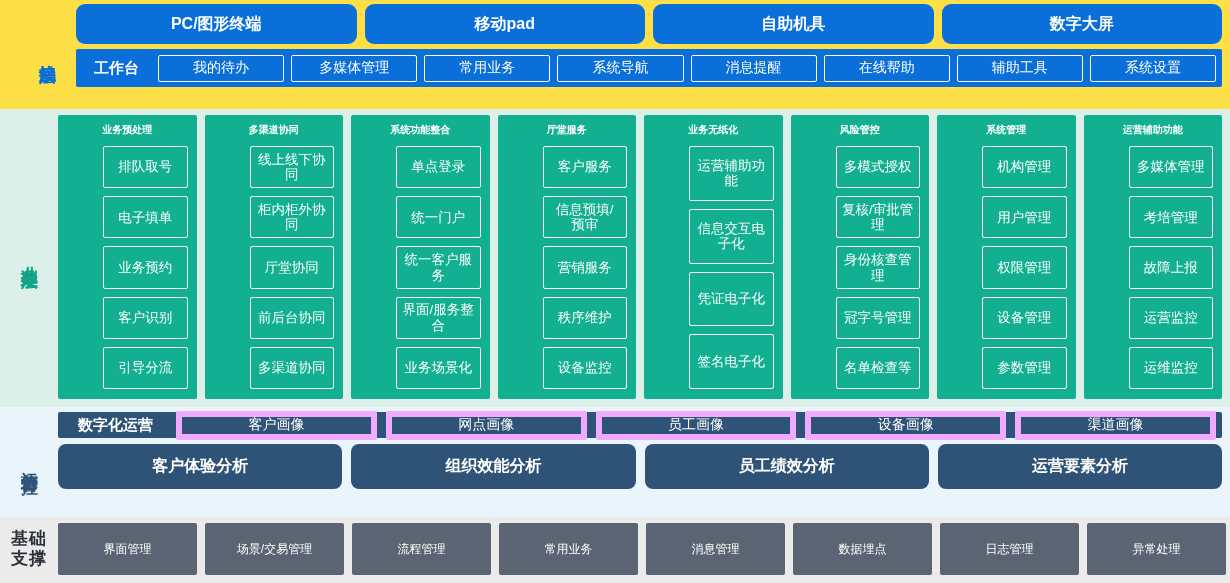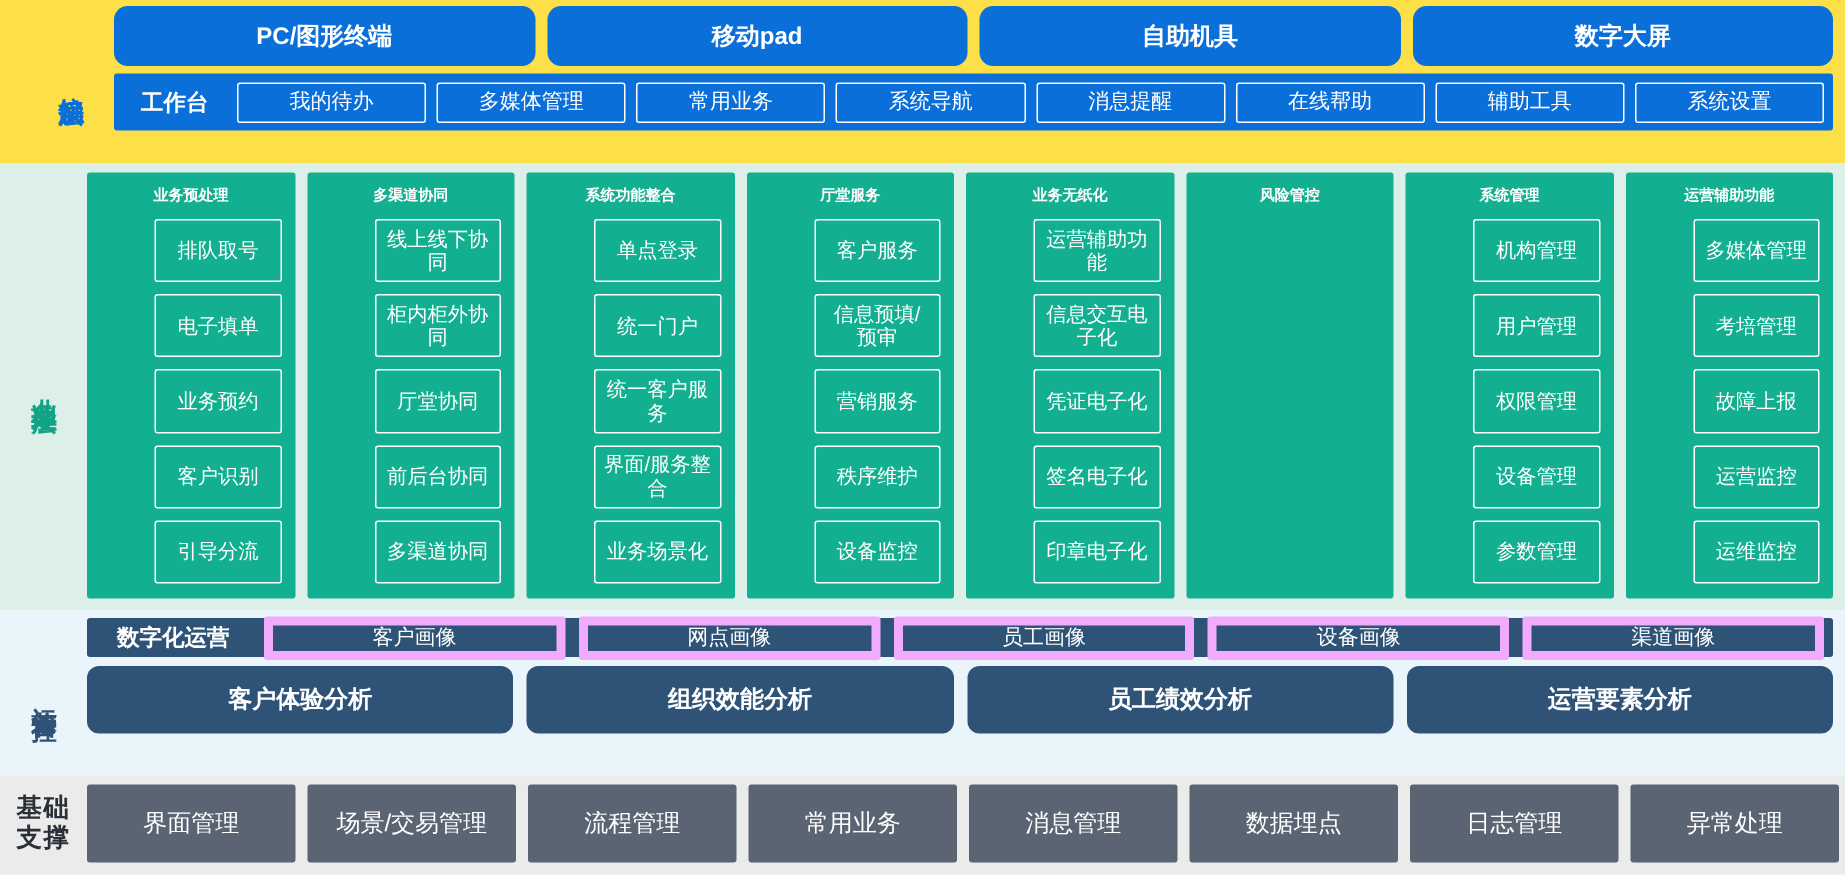--- a/index.html
+++ b/index.html
@@ -85,21 +85,21 @@
 
   
   .layer-base{background:#ebebeb;flex:1 1 auto;padding:6px 4px 8px 0;box-sizing:border-box;}
   .layer-base .side-label{
     writing-mode:horizontal-tb;text-orientation:mixed;
     color:#2b3038;font-size:17px;line-height:1.15;letter-spacing:1px;
   }
   .base-row{display:flex;gap:8px;height:100%;}
   .base-row .chip{
     flex:1 1 0;background:#5a6472;border-radius:2px;color:#fff;
-    font-size:16px;display:flex;align-items:center;justify-content:center;
+    font-size:12px;display:flex;align-items:center;justify-content:center;
     white-space:nowrap;
   }
 </style>
 </head>
 <body>
 
 <div class="page">
 
   <section class="layer layer-contact">
     <div class="side-label" style="color:#0a6fd8">接触层</div>
@@ -174,26 +174,32 @@
           </div>
         </div>
 
         <div class="biz-col">
           <div class="col-head">业务无纸化</div>
           <div class="items">
             <div class="item">运营辅助功能</div>
             <div class="item">信息交互电子化</div>
             <div class="item">凭证电子化</div>
             <div class="item">签名电子化</div>
-            <div class="item">印章电子化</div>
           </div>
         </div>
 
         <div class="biz-col">
           <div class="col-head">风险管控</div>
+          <div class="items">
+            <div class="item">多模式授权</div>
+            <div class="item">复核/审批管理</div>
+            <div class="item">身份核查管理</div>
+            <div class="item">冠字号管理</div>
+            <div class="item">名单检查等</div>
+          </div>
         </div>
 
         <div class="biz-col">
           <div class="col-head">系统管理</div>
           <div class="items">
             <div class="item">机构管理</div>
             <div class="item">用户管理</div>
             <div class="item">权限管理</div>
             <div class="item">设备管理</div>
             <div class="item">参数管理</div>

